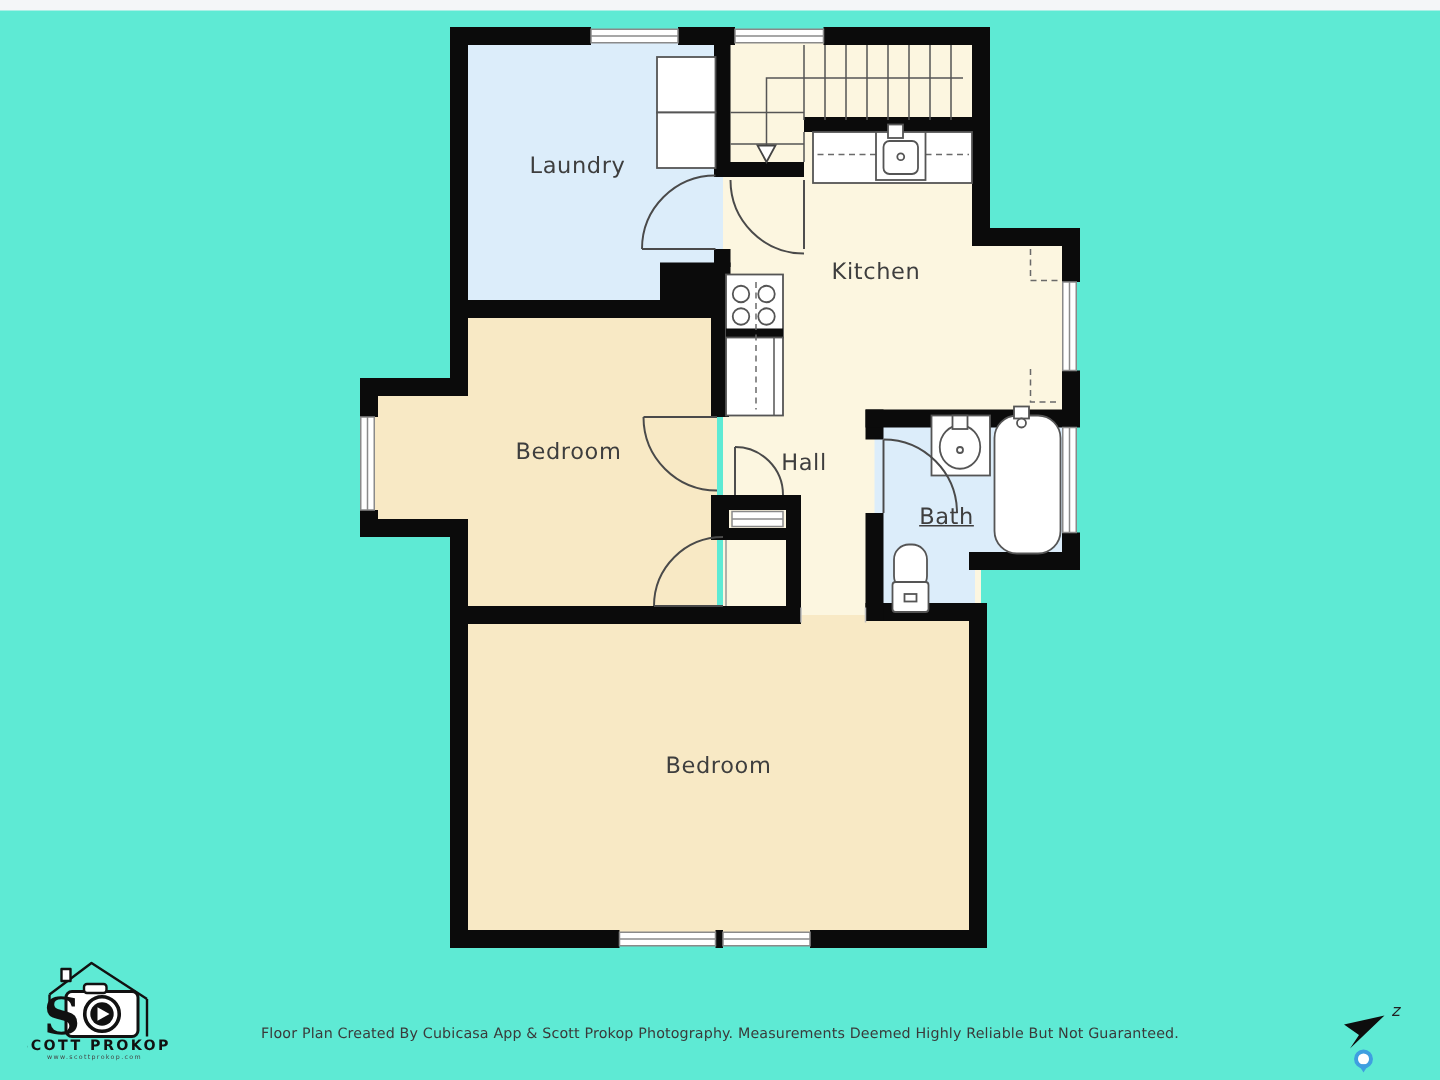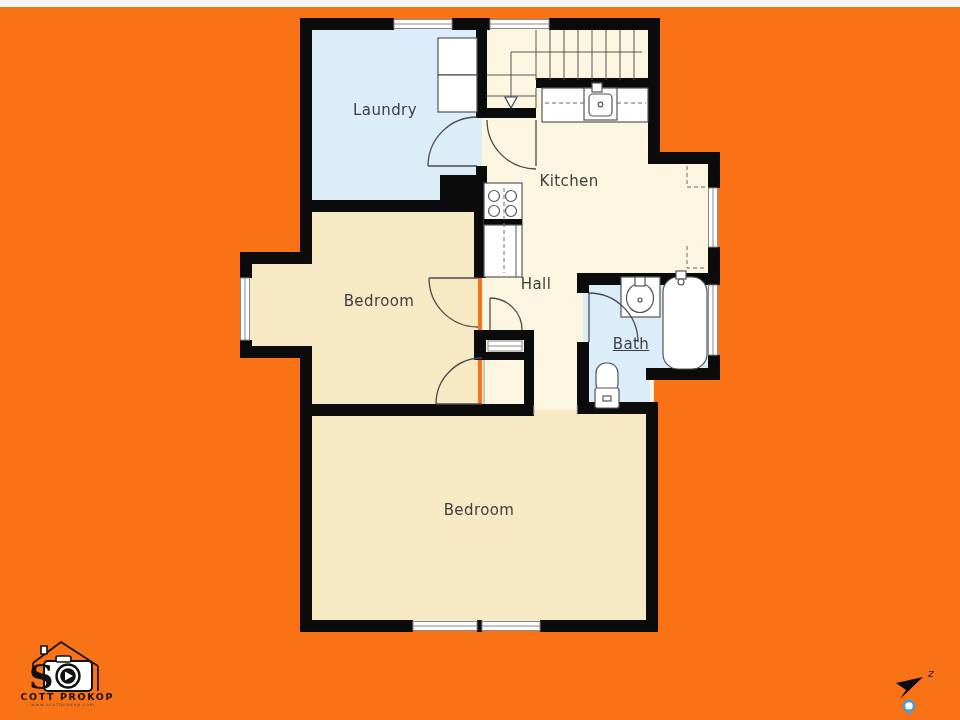--- a/index.html
+++ b/index.html
@@ -1,16 +1,16 @@
 <!DOCTYPE html>
 <html><head>
 <meta charset="utf-8">
 <style>
   html,body{margin:0;padding:0;background:#ffffff;}
-  #screen{position:relative;width:960px;height:720px;background:#f97316;overflow:hidden;
+  #screen{position:relative;width:960px;height:720px;background:#5eead4;overflow:hidden;
           font-family:"DejaVu Sans","Liberation Sans",sans-serif;}
   #top-edge{position:absolute;left:0;top:0;width:960px;height:7px;background:#f4f6f8;}
   svg{display:block;}
   #plan-svg{position:absolute;left:0;top:0;}
   .room-label{position:absolute;transform:translate(-50%,-50%);font-size:15px;color:#3e3e3e;
               letter-spacing:.4px;white-space:nowrap;}
   #footer-text{position:absolute;left:0;right:0;top:684px;text-align:center;font-size:9.5px;
                color:#3a3a3a;letter-spacing:.1px;}
   #logo{position:absolute;left:18px;top:636px;width:100px;height:74px;}
   #compass{position:absolute;left:884px;top:654px;width:66px;height:64px;}
@@ -214,26 +214,27 @@
         <path class="door" d="M 490,298 A 32 32 0 0 1 522,330"></path>
       </g>
       <g>
         <line class="door" x1="589" y1="293" x2="589" y2="342"></line>
         <path class="door" d="M 589,293 A 49 49 0 0 1 638,342"></path>
       </g>
     </g>
   </svg>
 
   <div class="room-label" style="left:385px;top:110px;">Laundry</div>
-  <div class="room-label" style="left:569px;top:181px;">Kitchen</div>
+  <div class="room-label" style="left:584px;top:181px;">Kitchen</div>
   <div class="room-label" style="left:379px;top:301px;">Bedroom</div>
-  <div class="room-label" style="left:536px;top:284px;text-align:center;">Hall</div>
+  <div class="room-label" style="left:536px;top:308px;text-align:center;">Hall</div>
   <div class="room-label" style="left:631px;top:344px;text-decoration:underline;">Bath</div>
   <div class="room-label" style="left:479px;top:510px;">Bedroom</div>
 
+  <div id="footer-text">Floor Plan Created By Cubicasa App &amp; Scott Prokop Photography. Measurements Deemed Highly Reliable But Not Guaranteed.</div>
 
   <svg id="logo" width="100" height="74" viewBox="0 0 100 74">
     <g fill="none" stroke="#111" stroke-width="1.6" stroke-linejoin="round">
       <polyline points="15,27 43,6 80,30"></polyline>
       <line x1="80" y1="30" x2="80" y2="55"></line>
       <line x1="15" y1="27" x2="15" y2="38"></line>
       <rect x="23" y="10" width="6" height="8" fill="#ffffff"></rect>
     </g>
     <g>
       <rect x="26" y="25" width="48" height="30" rx="4" fill="#ffffff" stroke="#111" stroke-width="2"></rect>

